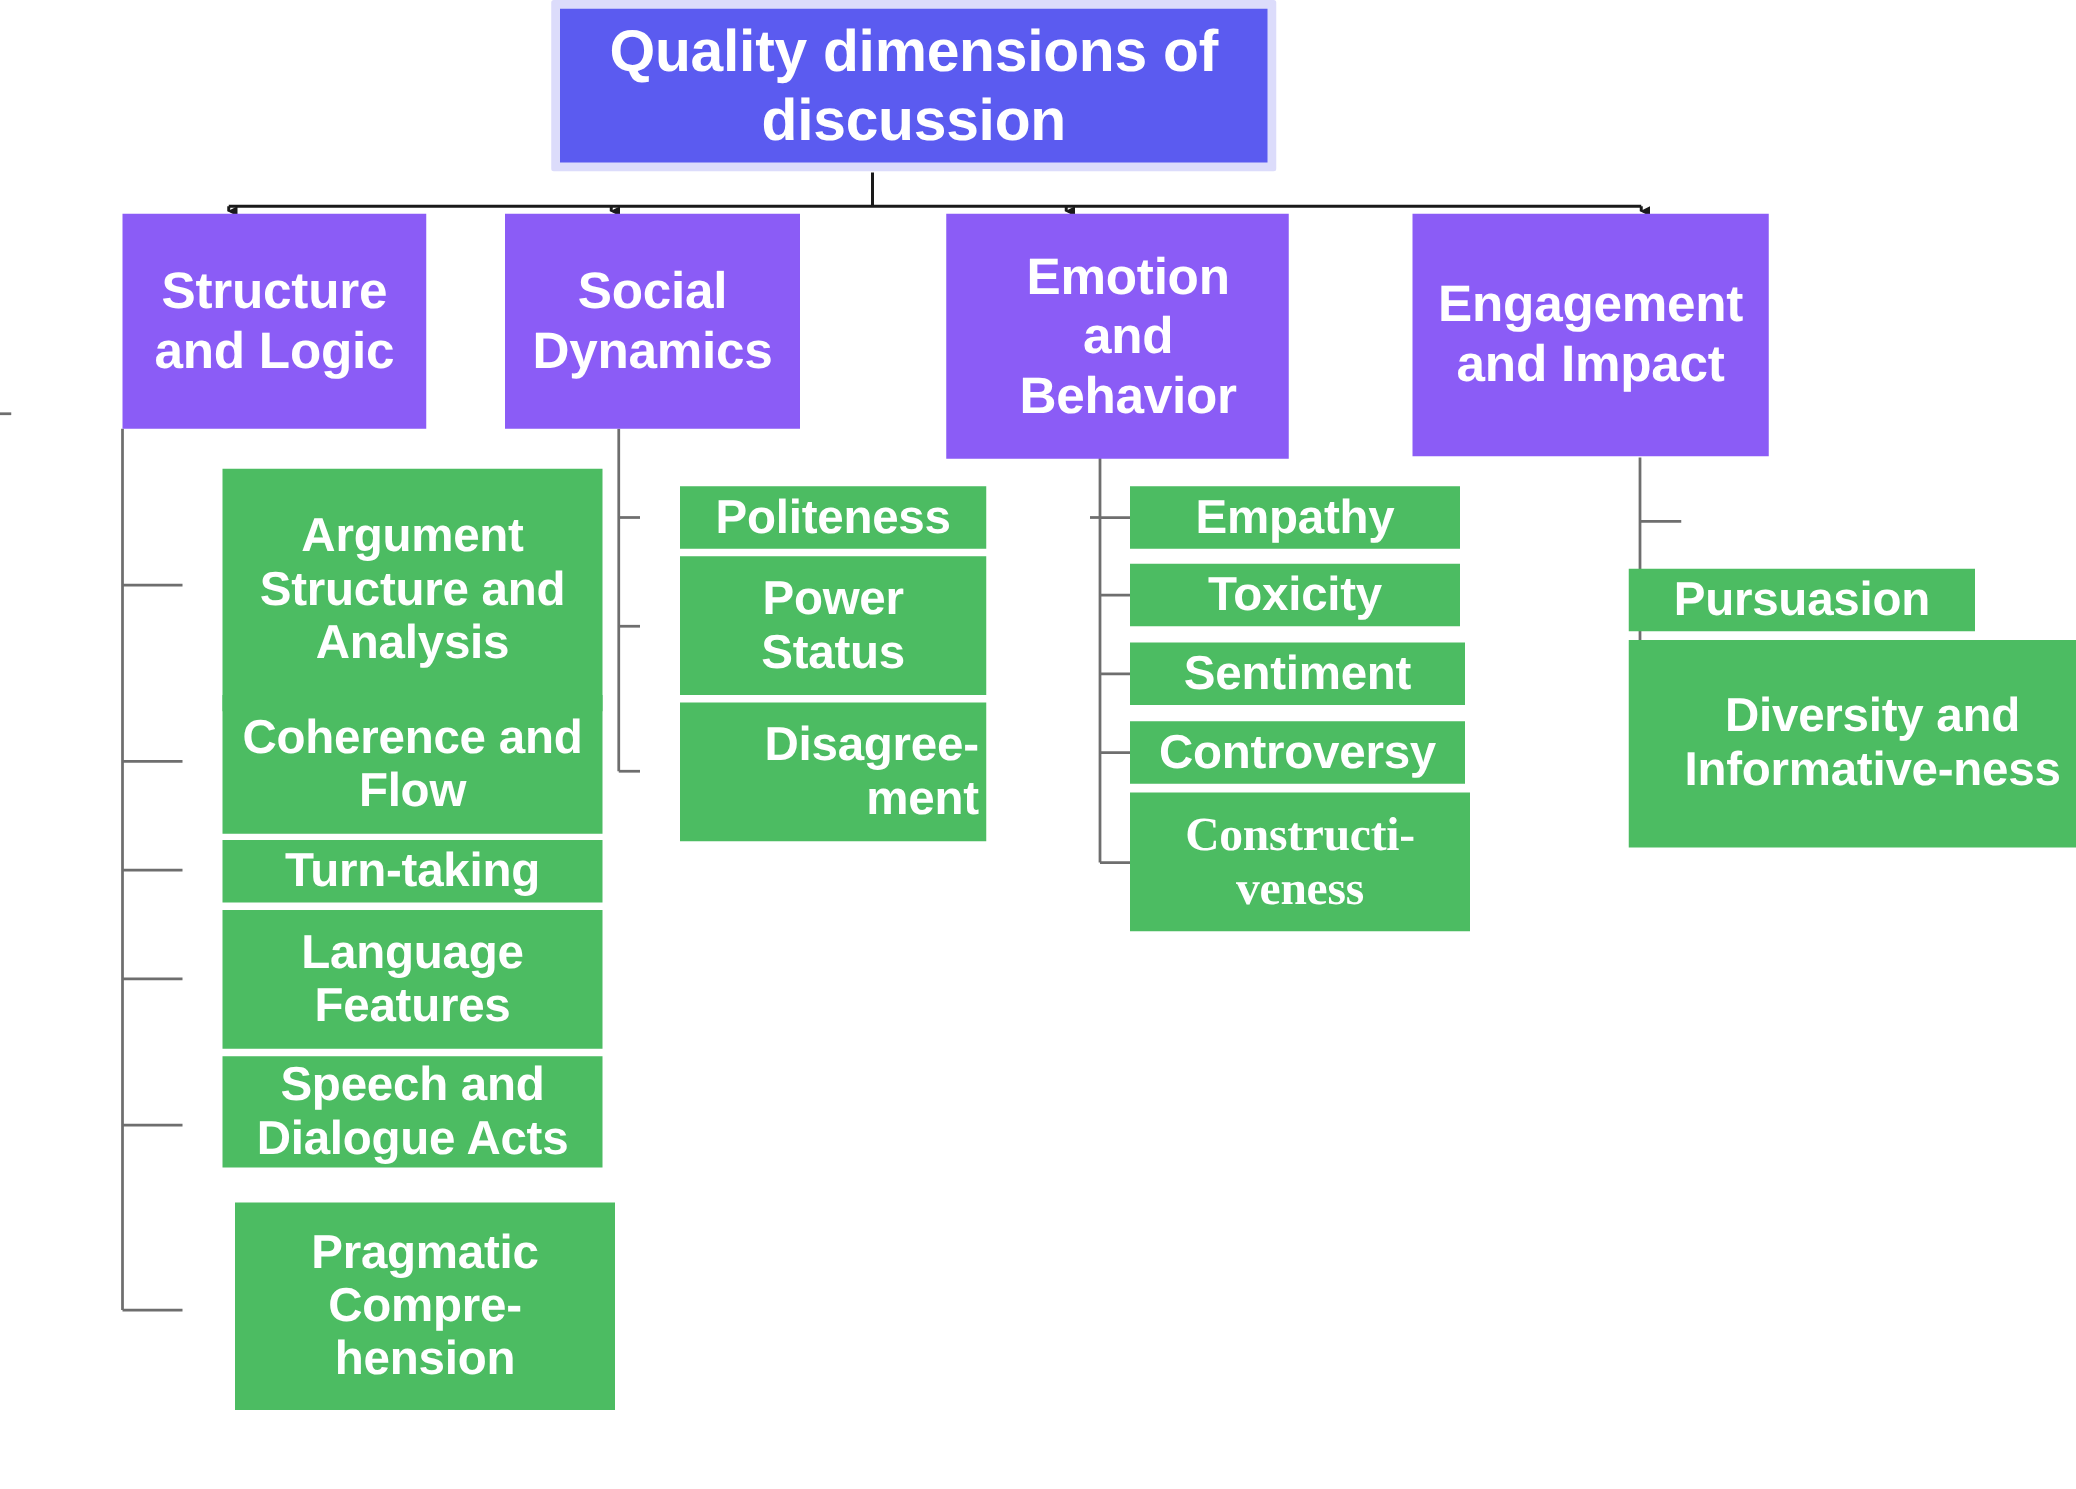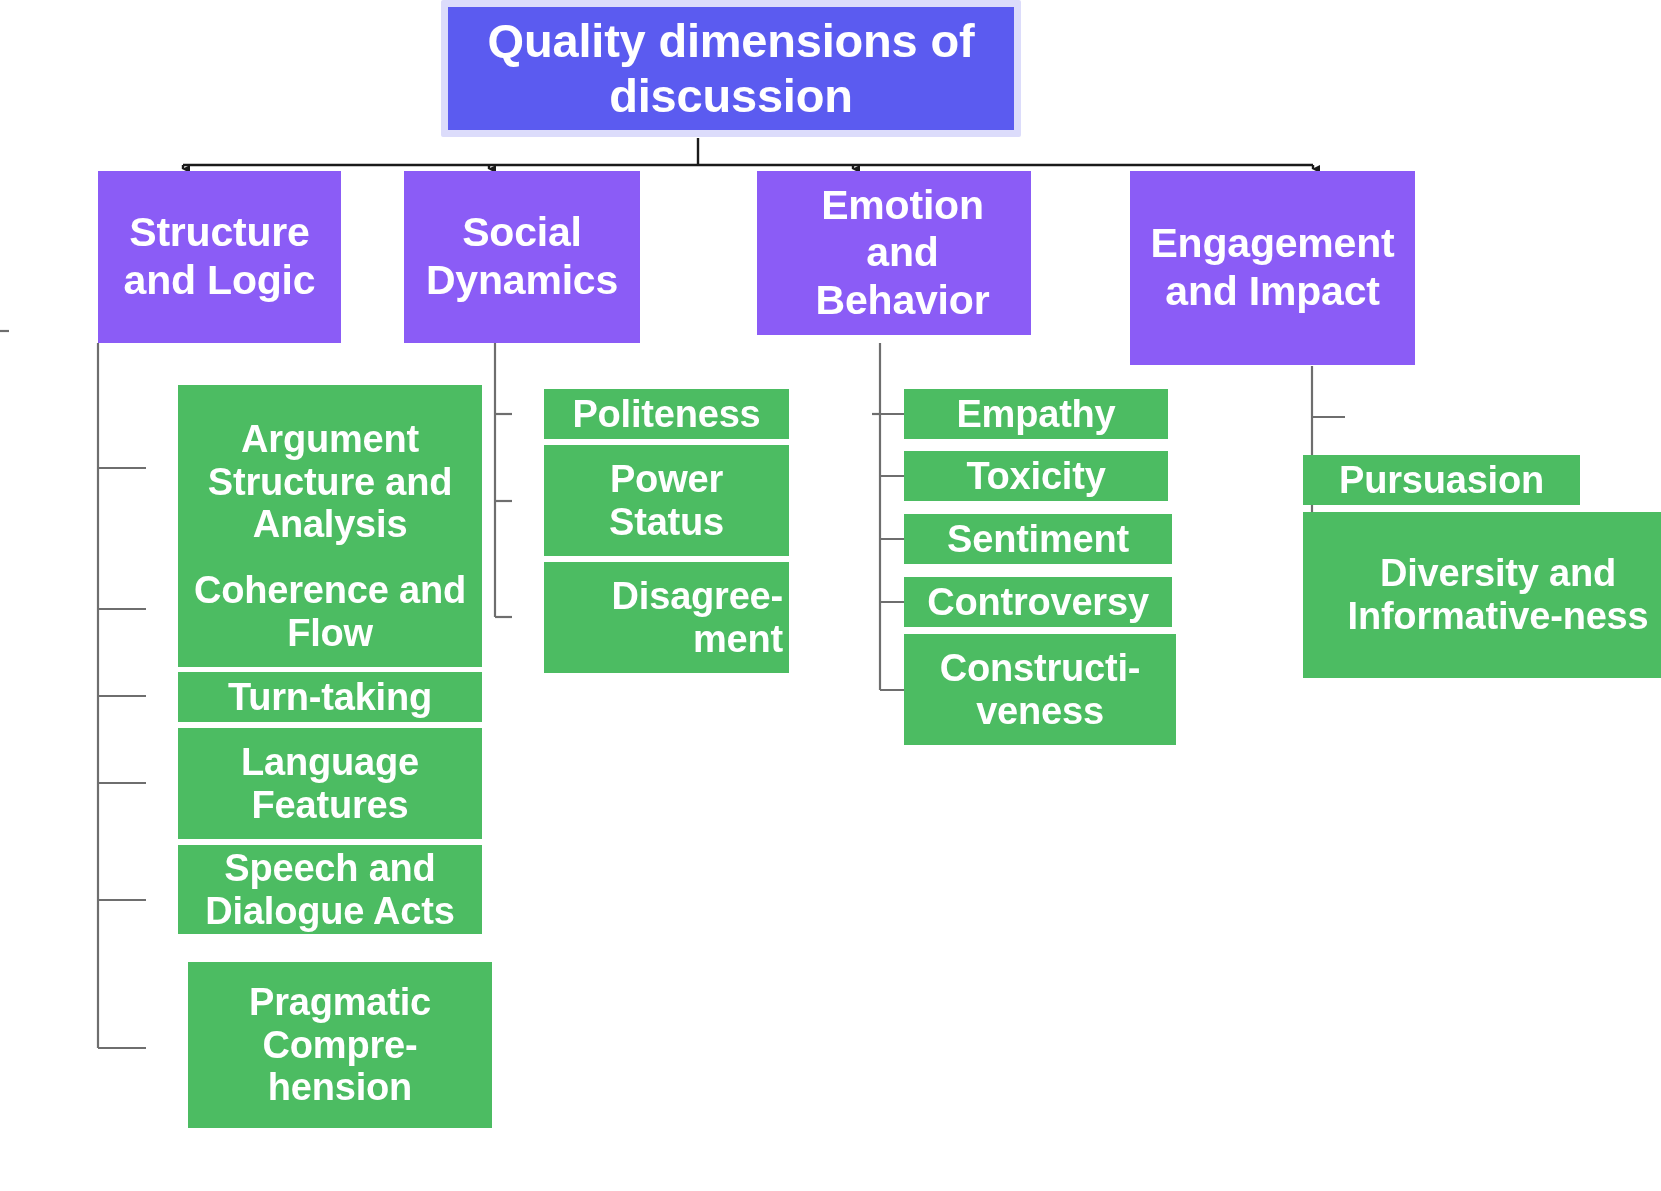--- a/index.html
+++ b/index.html
@@ -116,25 +116,25 @@
       <path d="M1312,590 L1345,590"></path>
     </g>
   </svg>
 
   <div class="node root-node" style="left:409px; top:0px; width:580px; height:137px;">Quality dimensions of discussion</div>
 
   <div class="node cat-node" style="left:66px; top:171px; width:243px; height:172px;">Structure and Logic</div>
 
   <div class="node cat-node" style="left:372px; top:171px; width:236px; height:172px;">Social Dynamics</div>
 
-  <div class="node cat-node" style="left:725px; top:171px; width:274px; height:164px;padding-left:23px;">Emotion and Behavior</div>
+  <div class="node cat-node" style="left:725px; top:171px; width:274px; height:196px;padding-left:23px;">Emotion and Behavior</div>
 
   <div class="node cat-node" style="left:1098px; top:171px; width:285px; height:194px;">Engagement and Impact</div>
 
-  <div class="node leaf-node" style="left:146px; top:385px; width:304px; height:194px;">Argument Structure and Analysis</div>
+  <div class="node leaf-node" style="left:146px; top:375px; width:304px; height:194px;">Argument Structure and Analysis</div>
 
   <div class="node leaf-node" style="left:146px; top:556px; width:304px; height:111px;">Coherence and Flow</div>
 
   <div class="node leaf-node" style="left:146px; top:672px; width:304px; height:50px;">Turn-taking</div>
 
   <div class="node leaf-node" style="left:146px; top:728px; width:304px; height:111px;">Language Features</div>
 
   <div class="node leaf-node" style="left:146px; top:845px; width:304px; height:89px;">Speech and Dialogue Acts</div>
 
   <div class="node leaf-node" style="left:156px; top:962px; width:304px; height:166px;">Pragmatic Compre-hension</div>
@@ -146,20 +146,20 @@
   <div class="node leaf-node" style="left:512px; top:562px; width:245px; height:111px;text-align:right;">Disagree-ment</div>
 
   <div class="node leaf-node" style="left:872px; top:389px; width:264px; height:50px;">Empathy</div>
 
   <div class="node leaf-node" style="left:872px; top:451px; width:264px; height:50px;">Toxicity</div>
 
   <div class="node leaf-node" style="left:872px; top:514px; width:268px; height:50px;">Sentiment</div>
 
   <div class="node leaf-node" style="left:872px; top:577px; width:268px; height:50px;">Controversy</div>
 
-  <div class="node leaf-node" style="left:872px; top:634px; width:272px; height:111px;">Constructi-veness</div>
+  <div class="node leaf-node" style="left:872px; top:634px; width:272px; height:111px;font-family:Liberation Serif, serif;">Constructi-veness</div>
 
 
   <div class="node leaf-node" style="left:1271px; top:455px; width:277px; height:50px;">Pursuasion</div>
 
   <div class="node leaf-node" style="left:1271px; top:512px; width:390px; height:166px;">Diversity and Informative-ness</div>
 
 </div>
 
 </body></html>

